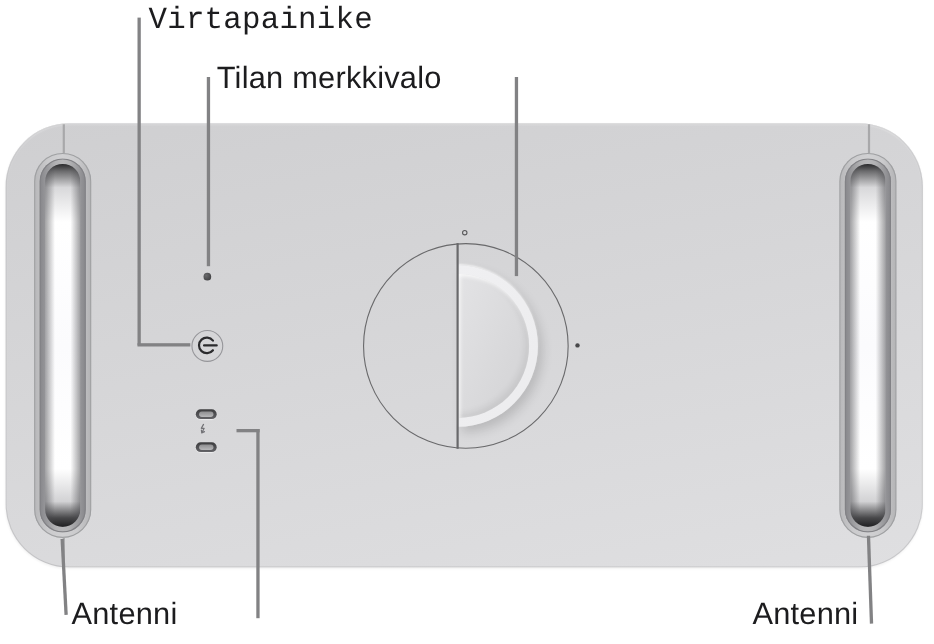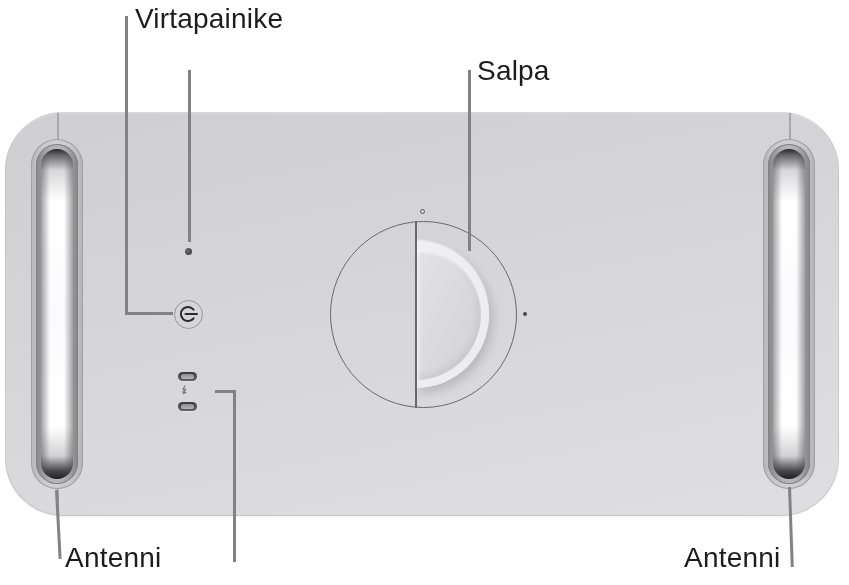--- a/index.html
+++ b/index.html
@@ -197,18 +197,18 @@
 
   <div class="line" style="left:124.5px; top:16px;  width:3px;  height:298px;"></div>
   <div class="line" style="left:124.5px; top:311.5px; width:48px; height:3px;"></div>
   <div class="line" style="left:187.5px; top:70px;  width:3px;  height:172px;"></div>
   <div class="line" style="left:467.5px; top:70px;  width:3px;  height:181px;"></div>
   <div class="line" style="left:215px;   top:389.5px; width:21px; height:3px;"></div>
   <div class="line" style="left:232.5px; top:389.5px; width:3px;  height:172px;"></div>
   <div class="line" style="left:55px;  top:490px; width:3px; height:69px; transform:rotate(-3deg); transform-origin:top center;"></div>
   <div class="line" style="left:788px; top:487px; width:3px; height:80px; transform:rotate(-2deg); transform-origin:top center;"></div>
 
-  <div class="label" style="left:135px; top:4px;">Virtapainike</div>
-  <div class="label" style="left:477px; top:56px;">Salpa</div>
+  <div class="label" style="left:135px; top:4px;font-family:Liberation Mono, monospace;">Virtapainike</div>
+  <div class="label" style="left:197px; top:56px;">Tilan merkkivalo</div>
   <div class="label" style="left:65px;  top:543px;">Antenni</div>
   <div class="label" style="left:684px; top:543px;">Antenni</div>
 
 </div>
 
 </body></html>

